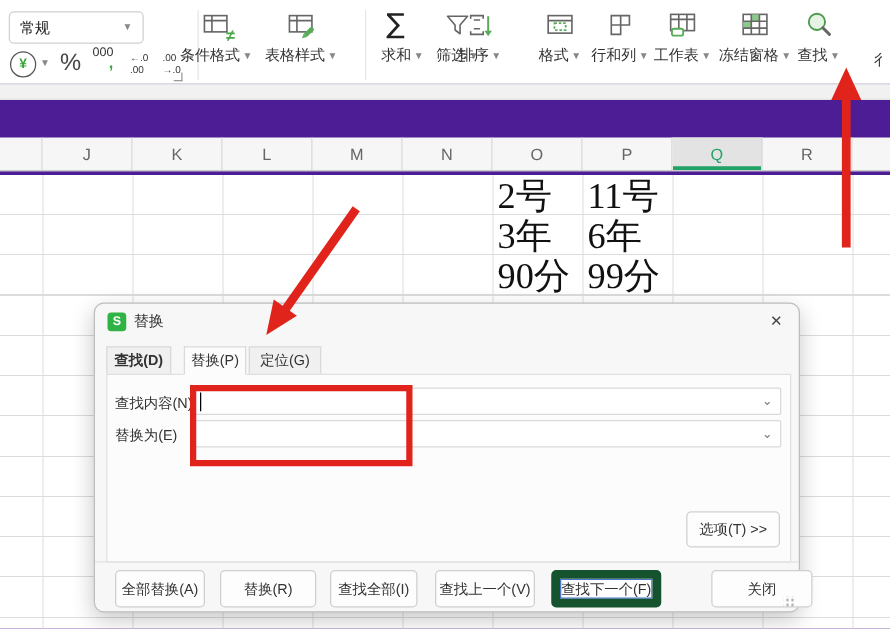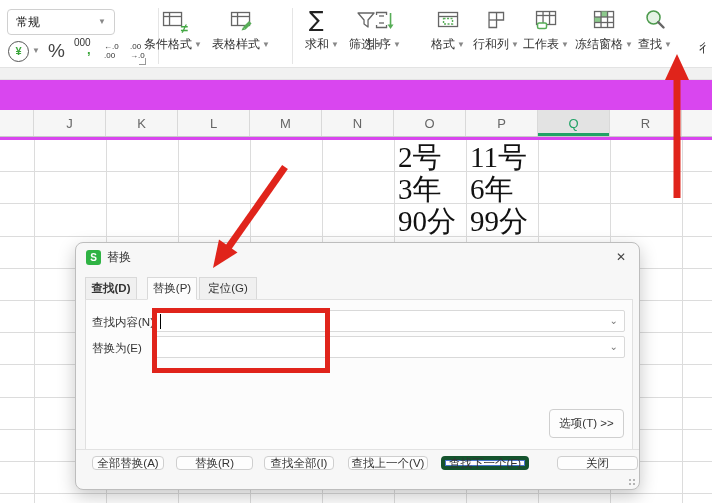--- a/index.html
+++ b/index.html
@@ -1,16 +1,16 @@
 <!DOCTYPE html>
 <html><head>
 <meta charset="utf-8">
 <style>
   html,body{margin:0;padding:0;background:#fff;}
-  .screen{position:relative;width:712px;height:503px;overflow:hidden;background:#d946ef;
+  .screen{position:relative;width:712px;height:503px;overflow:hidden;background:#4c1d95;
           font-family:"Liberation Sans",sans-serif;color:#333;}
   
   .ribbon{position:absolute;left:0;top:0;width:712px;height:67px;background:#fff;}
   .ribbon-strip{position:absolute;left:0;top:67px;width:712px;height:13px;background:#f1f1f1;
                 border-top:1px solid #e3e3e3;border-bottom:1px solid #e3e3e3;box-sizing:border-box;}
   .vdiv{position:absolute;top:8px;height:56px;width:1px;background:#e5e5e5;}
   .numfmt-select{position:absolute;left:7px;top:9px;width:108px;height:26px;box-sizing:border-box;
       border:1px solid #d0d0d0;border-radius:4px;background:#fff;display:flex;align-items:center;
       padding:0 8px;font-size:12px;color:#222;justify-content:space-between;}
   .chev{font-size:8px;color:#888;line-height:1;}
@@ -61,24 +61,24 @@
          border:1px solid #e0e0e0;box-sizing:border-box;}
   .fld-label{position:absolute;left:6px;font-size:11.5px;color:#333;white-space:nowrap;}
   .combo{position:absolute;left:66px;width:473px;height:22px;background:#fff;border:1px solid #d9d9d9;
          border-radius:2px;box-sizing:border-box;}
   .combo .chevron{position:absolute;right:6px;top:4px;font-size:10px;color:#777;}
   .caret{position:absolute;left:7px;top:3px;width:1px;height:15px;background:#000;}
   .opts-btn{position:absolute;left:463px;top:109px;width:75px;height:29px;box-sizing:border-box;
             border:1px solid #cfcfcf;border-radius:4px;background:#fdfdfd;font-size:11.5px;color:#333;
             display:flex;align-items:center;justify-content:center;white-space:nowrap;}
   .dlg-sep{position:absolute;left:0;right:0;top:206px;border-top:1px solid #e2e2e2;}
-  .dbtn{position:absolute;top:213px;height:14px;box-sizing:border-box;border:1px solid #cfcfcf;
+  .dbtn{position:absolute;top:213px;height:30px;box-sizing:border-box;border:1px solid #cfcfcf;
         border-radius:4px;background:#fdfdfd;font-size:11.5px;color:#333;display:flex;
         align-items:center;justify-content:center;white-space:nowrap;}
-  .dbtn.default{border:4px solid #14532d;box-shadow:inset 0 0 0 1px #4874cb;}
+  .dbtn.default{border:7px solid #14532d;box-shadow:inset 0 0 0 1px #4874cb;}
   .grip{position:absolute;right:3px;bottom:3px;width:9px;height:9px;
         background-image:radial-gradient(#b5b5b5 1px,transparent 1.2px);
         background-size:4px 4px;background-position:1px 1px;}
   
   .annot-svg{position:absolute;left:0;top:0;z-index:50;pointer-events:none;}
   .red-rect{position:absolute;left:152px;top:308px;width:178px;height:65px;box-sizing:border-box;
             border:5px solid #e0241b;z-index:60;pointer-events:none;}
 </style>
 </head>
 <body>
@@ -314,21 +314,21 @@
       <div class="opts-btn">选项(T) &gt;&gt;</div>
     </div>
 
     <div class="dlg-sep"></div>
 
     <div class="dbtn" style="left:16px;width:72px;">全部替换(A)</div>
     <div class="dbtn" style="left:100px;width:77px;">替换(R)</div>
     <div class="dbtn" style="left:188px;width:70px;">查找全部(I)</div>
     <div class="dbtn" style="left:272px;width:80px;">查找上一个(V)</div>
     <div class="dbtn default" style="left:365px;width:88px;">查找下一个(F)</div>
-    <div class="dbtn" style="left:481px;width:81px;">关闭</div>
+    <div class="dbtn" style="left:493px;width:81px;">关闭</div>
 
     <div class="grip"></div>
   </div>
 
   <div class="red-rect"></div>
   <svg class="annot-svg" width="712" height="503" viewBox="0 0 712 503">
 
     <rect x="673.5" y="76" width="7" height="122" fill="#e0241b"></rect>
     <polygon points="677,54 665,80 689,80" fill="#e0241b"></polygon>
 

